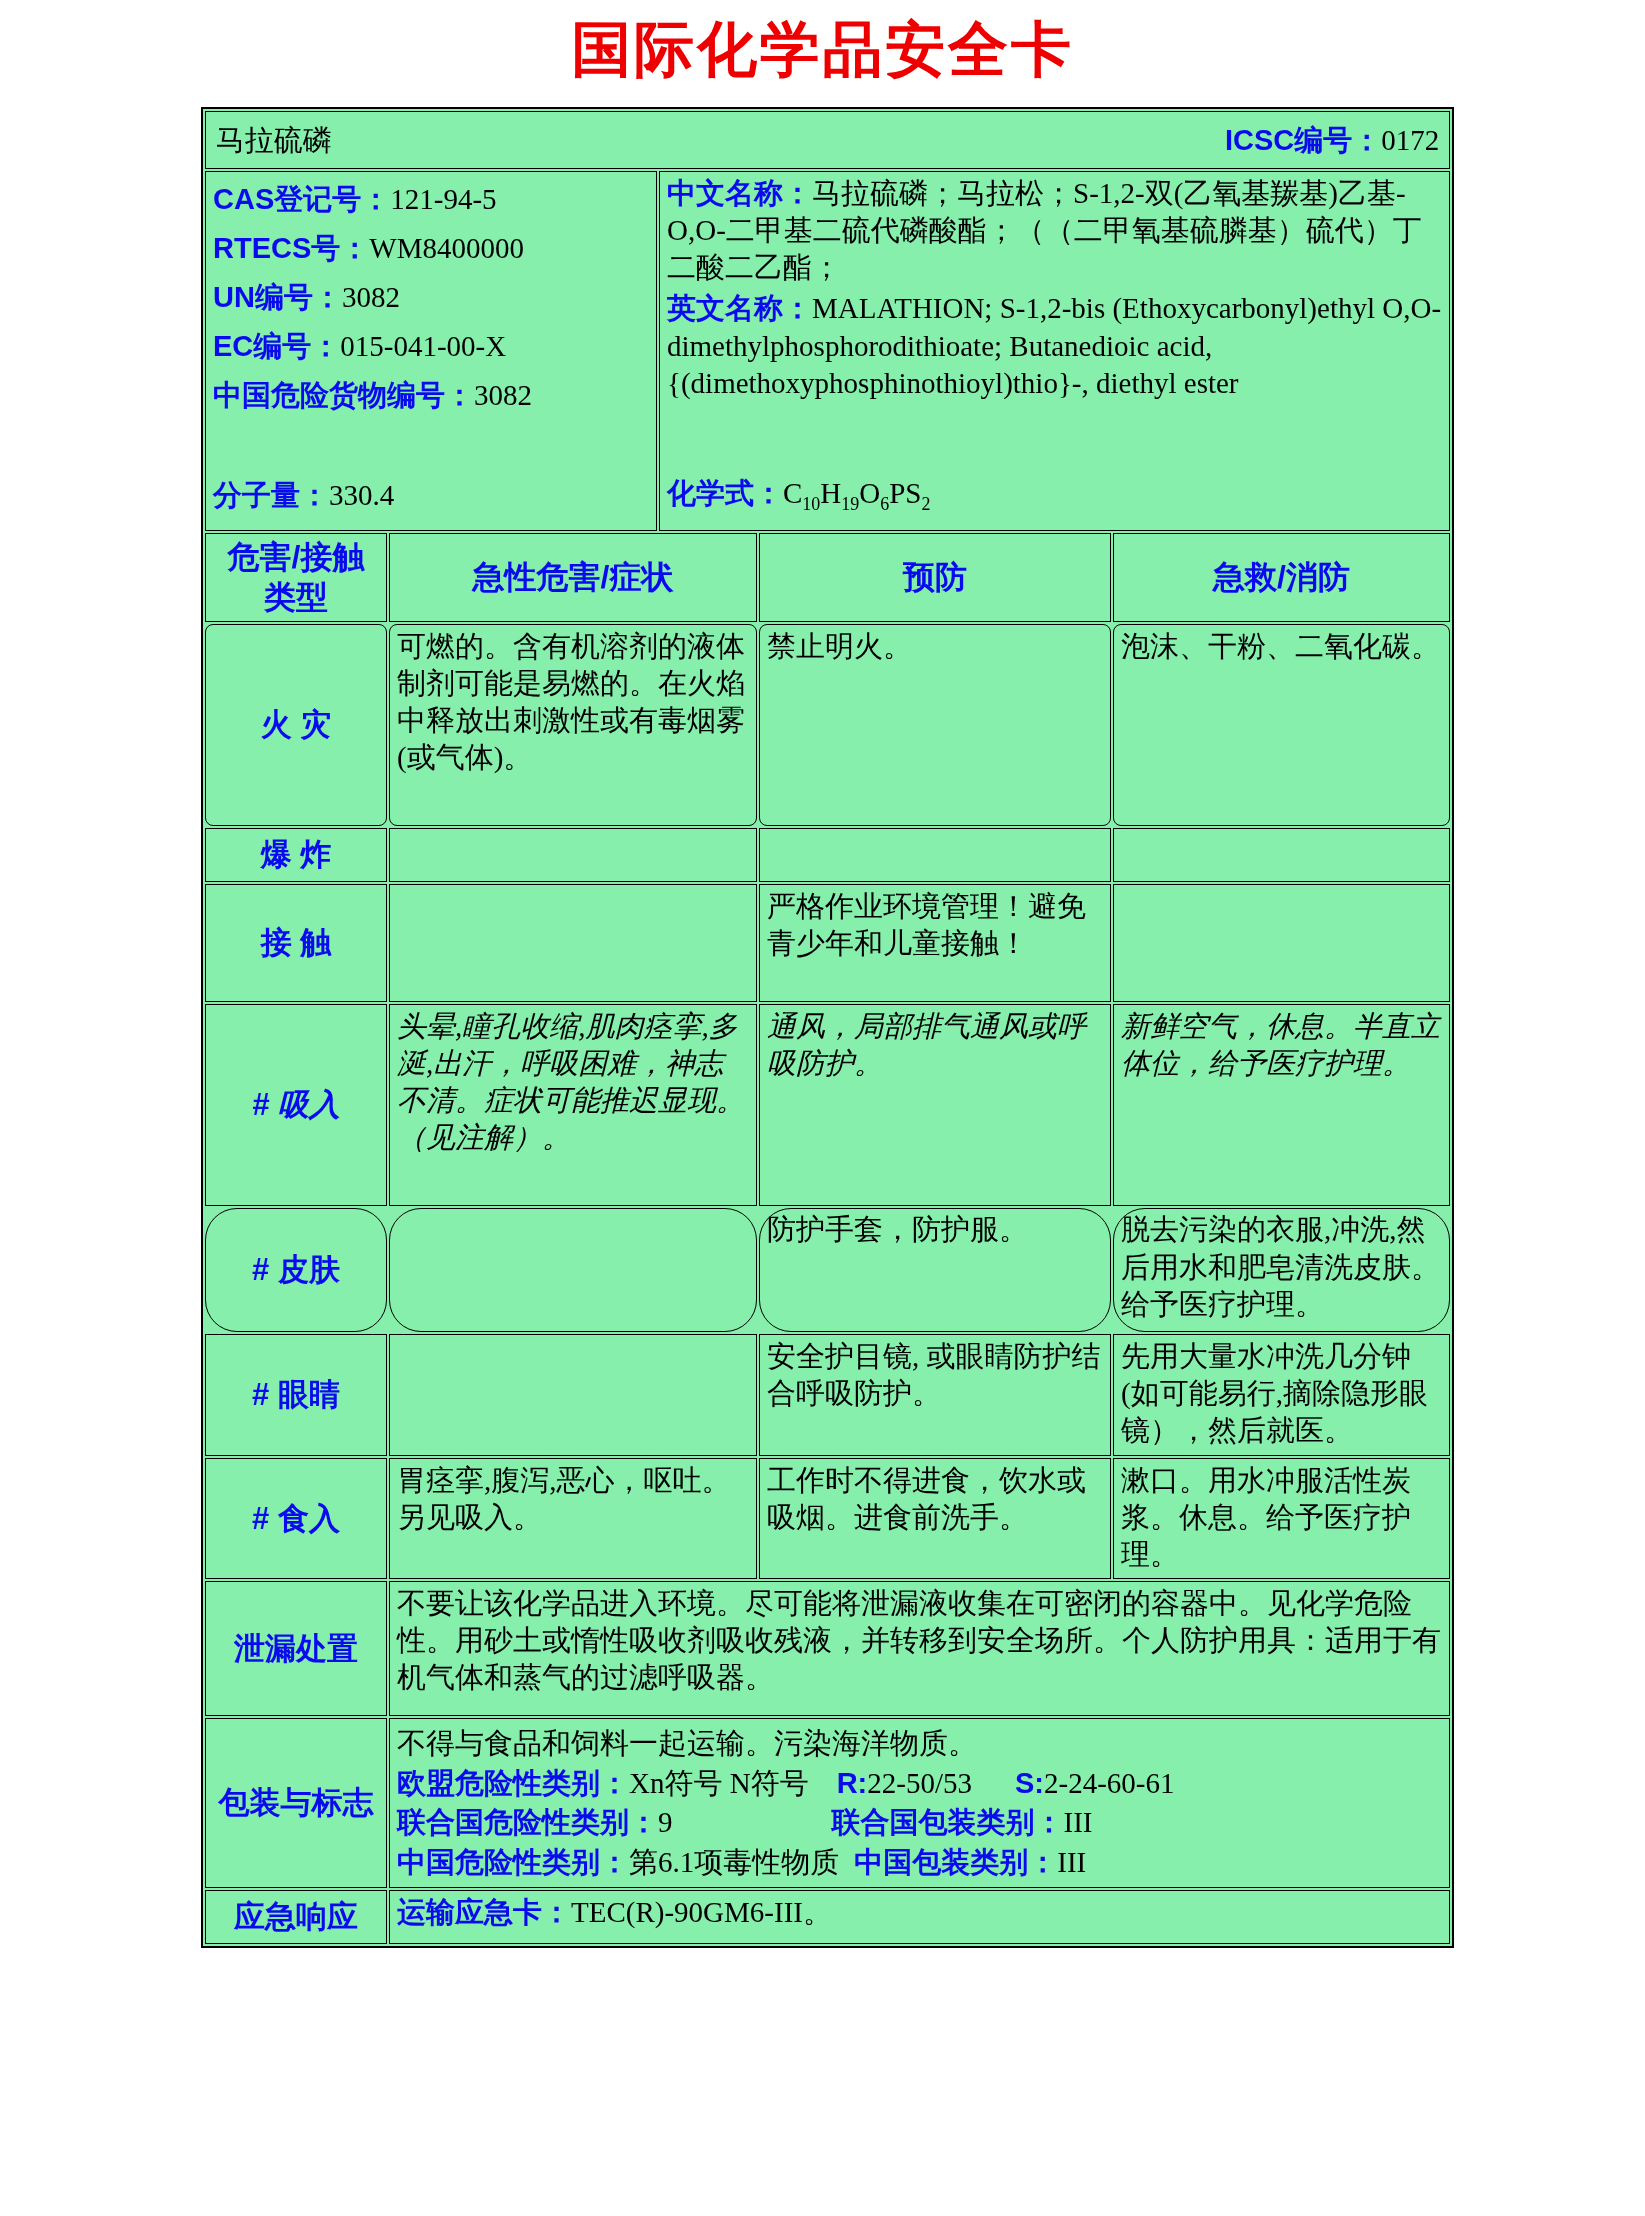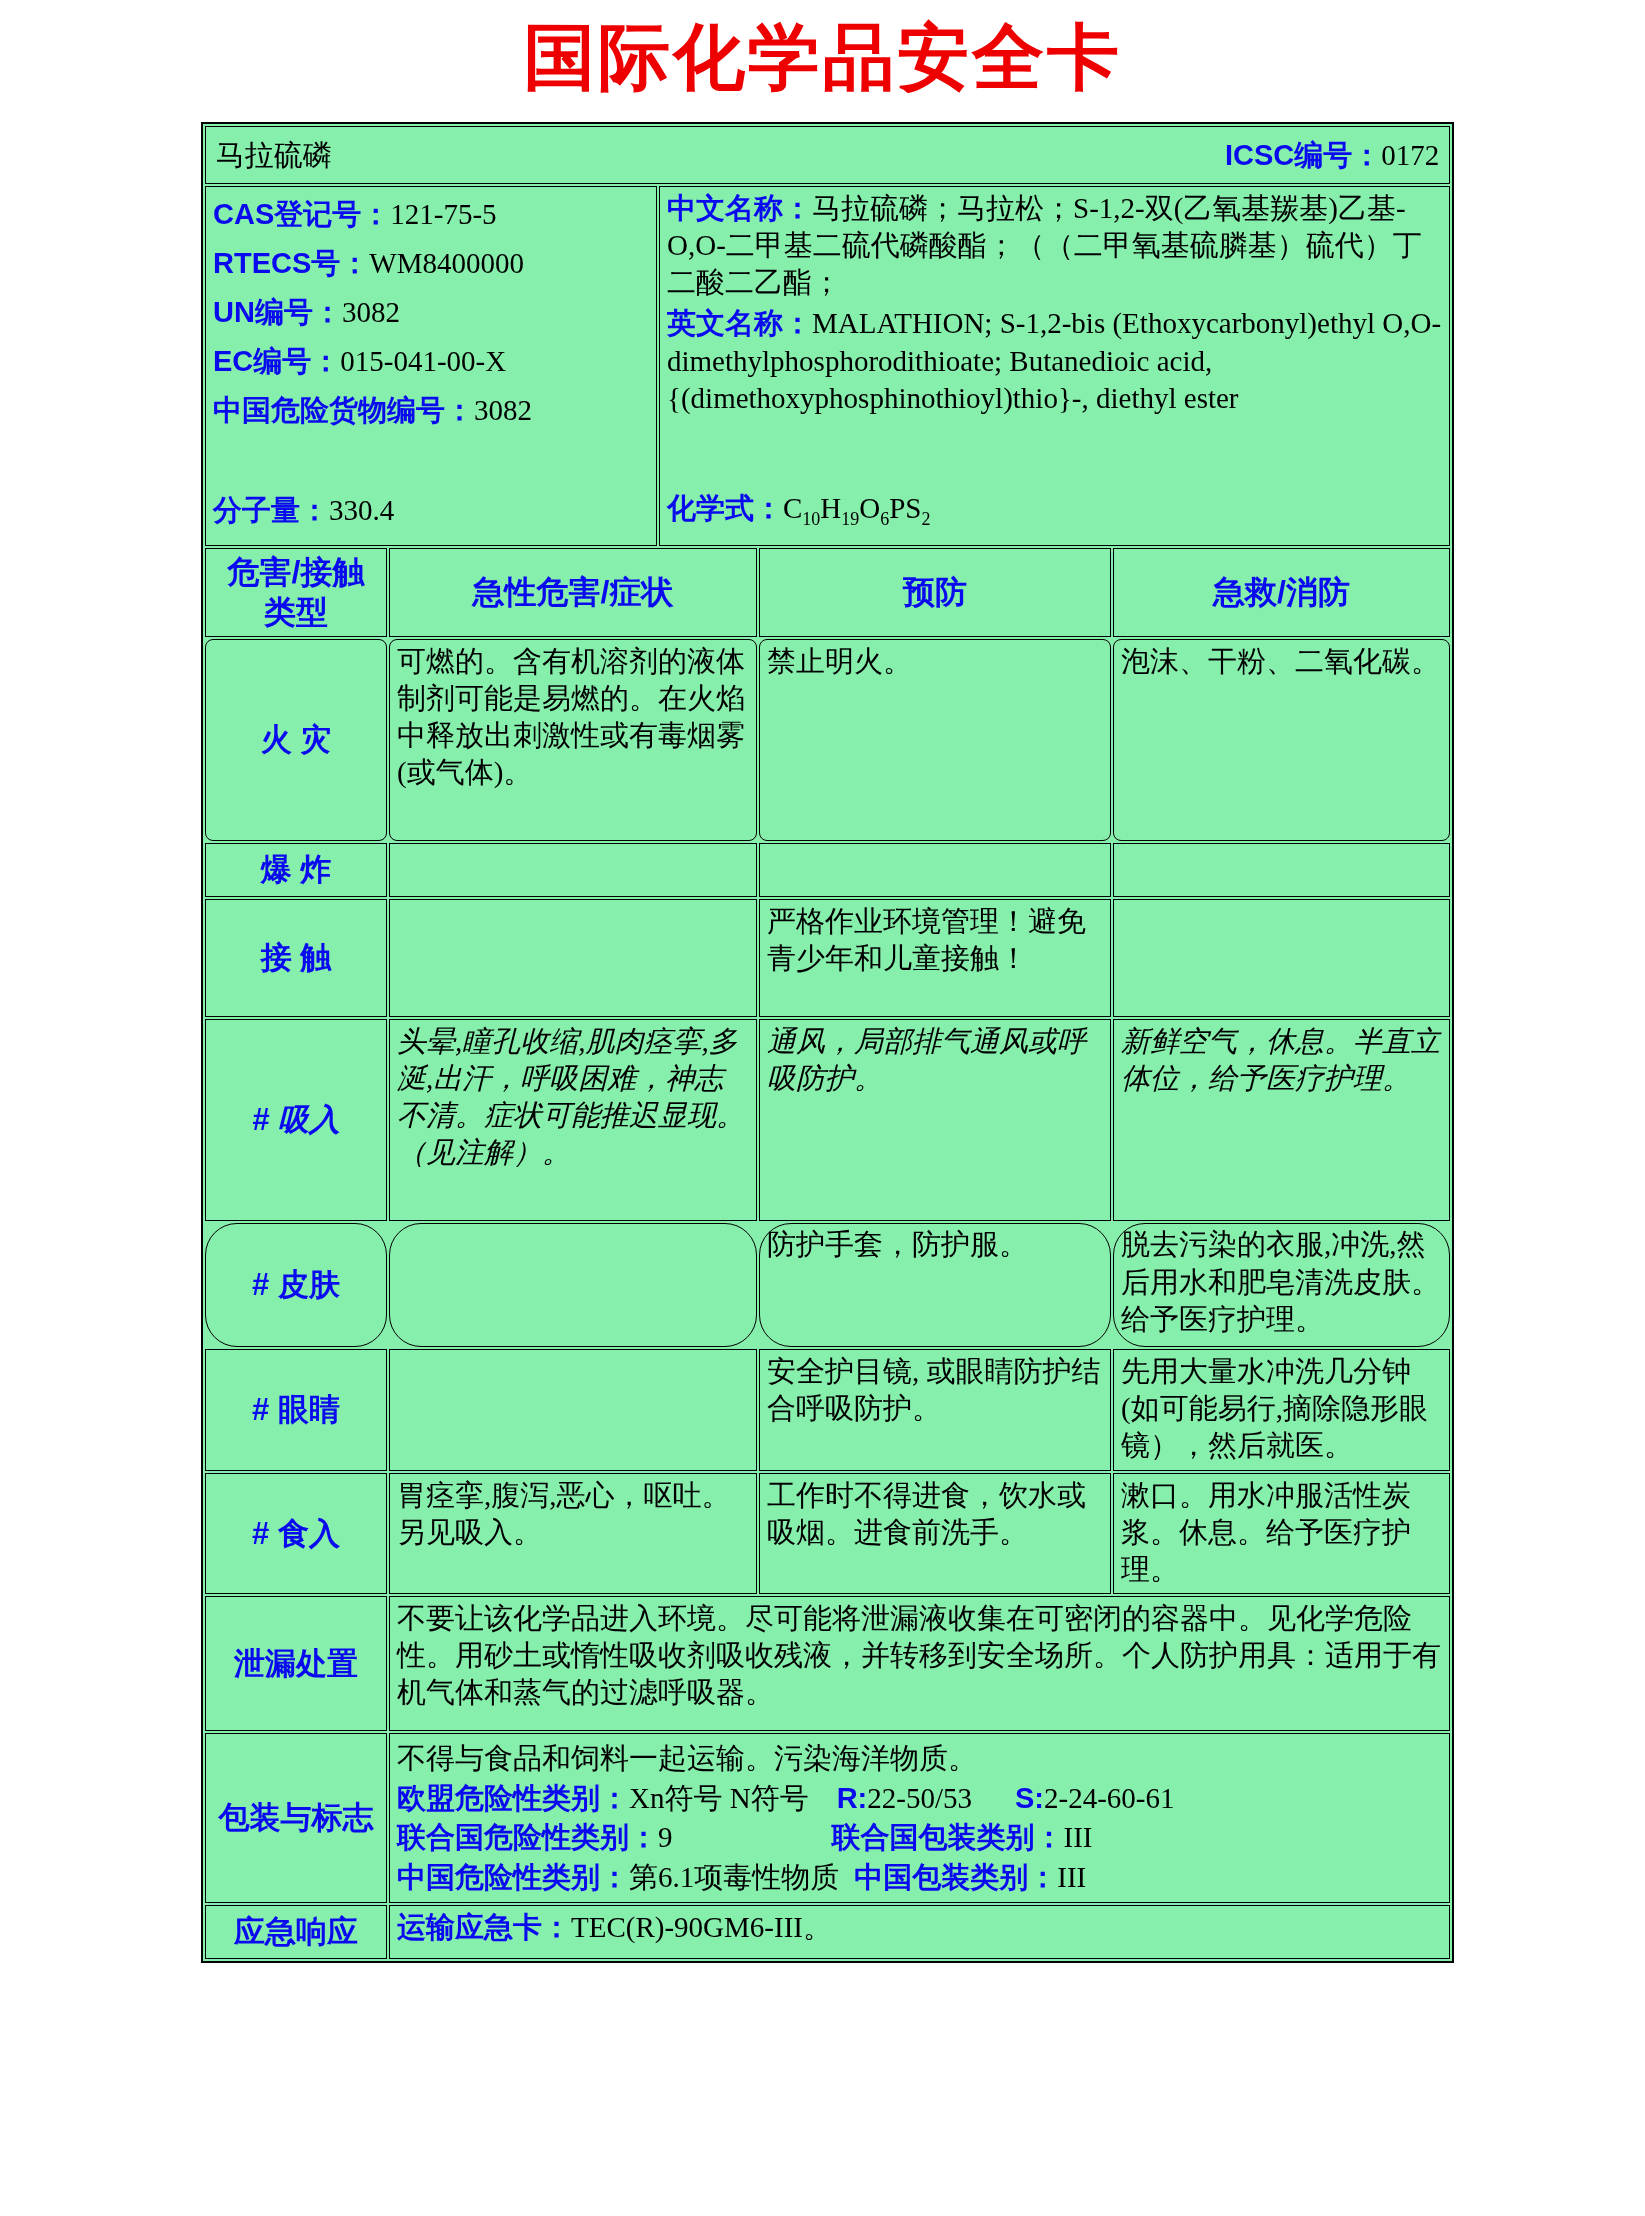--- a/index.html
+++ b/index.html
@@ -9,21 +9,21 @@
     width: 1645px;
     height: 2216px;
     font-family: "Liberation Serif", "DejaVu Serif", serif;
     color: #000000;
   }
   .doc-title {
     text-align: center;
     color: #ee0000;
     font-family: "Liberation Sans", "DejaVu Sans", sans-serif;
     font-weight: bold;
-    font-size: 72px;
+    font-size: 60px;
     letter-spacing: 2.8px;
     margin: 9.8px 0 16.7px 0;
   }
   table.doc-table {
     margin-left: 201px;
     width: 1240px;
     table-layout: fixed;
     border-collapse: separate;
     border-spacing: 2.1px;
     border: 2.1px solid #000000;
@@ -117,21 +117,21 @@
           <span>马拉硫磷</span>
           <span><span class="lbl">ICSC编号：</span><span>0172</span></span>
         </div>
       </td>
     </tr>
 
     <tr class="r-info">
       <td colspan="2">
         <div class="cell-col">
           <div>
-            <div class="id-line"><span class="lbl">CAS登记号：</span><span>121-75-5</span></div>
+            <div class="id-line"><span class="lbl">CAS登记号：</span><span>121-94-5</span></div>
             <div class="id-line"><span class="lbl">RTECS号：</span><span>WM8400000</span></div>
             <div class="id-line"><span class="lbl">UN编号：</span><span>3082</span></div>
             <div class="id-line"><span class="lbl">EC编号：</span><span>015-041-00-X</span></div>
             <div class="id-line"><span class="lbl">中国危险货物编号：</span><span>3082</span></div>
           </div>
           <div class="id-line"><span class="lbl">分子量：</span><span>330.4</span></div>
         </div>
       </td>
       <td colspan="3" class="names-cell">
         <div class="cell-col">

